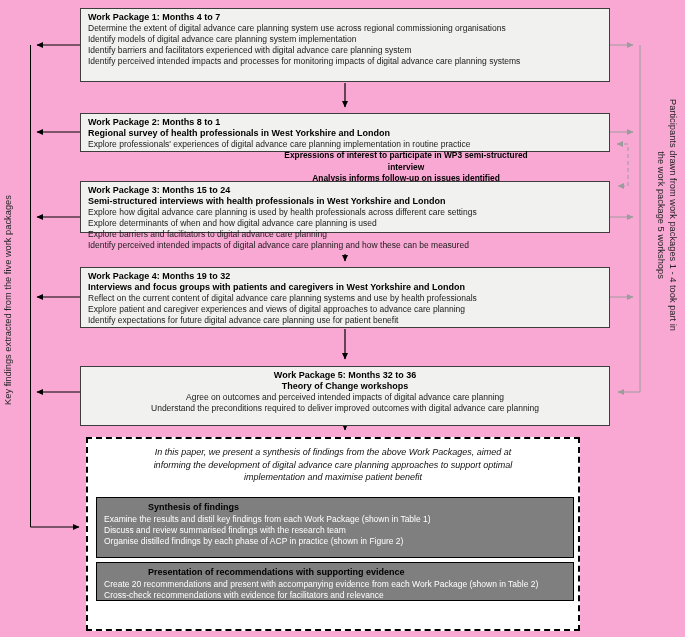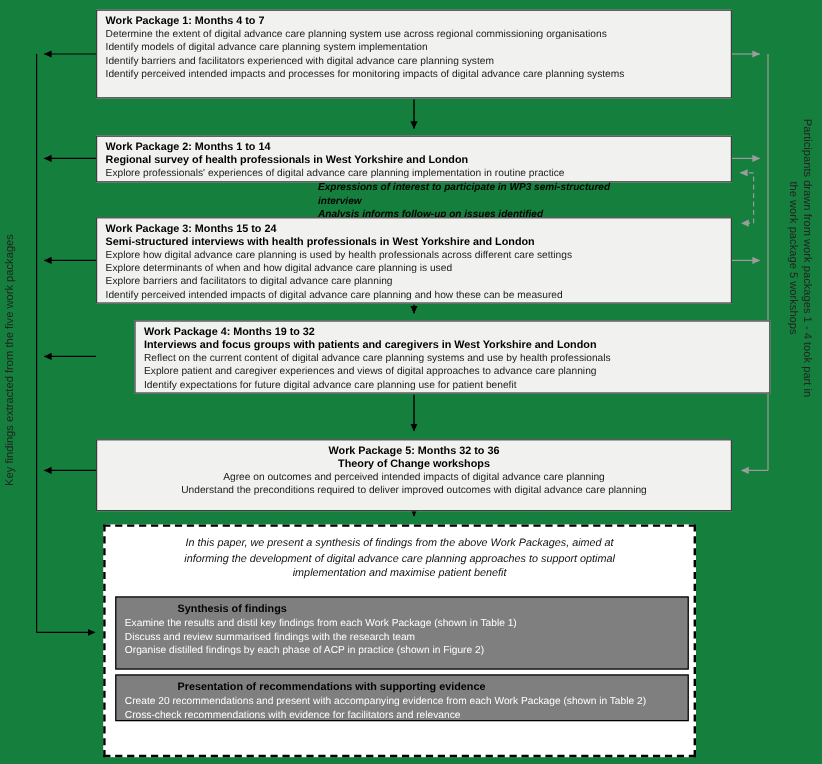--- a/index.html
+++ b/index.html
@@ -1,43 +1,43 @@
 <!DOCTYPE html>
 <html><head>
 <meta charset="utf-8">
 <style>
   * { margin:0; padding:0; box-sizing:border-box; }
   html,body { background:#ffffff; }
   body { font-family:"Liberation Sans", sans-serif; color:#111; }
 
   .canvas {
     position:relative; width:685px; height:637px;
-    background:#15803d; overflow:hidden;
+    background:#f9a8d4; overflow:hidden;
   }
 
   
   .wp-box {
     position:absolute; left:80px; width:530px;
     background:#f1f1ef; border:1px solid #3d3d3d;
     padding:3px 7px 2px 7px;
   }
   .wp-title   { font-size:9px;  font-weight:bold; line-height:11px; color:#000; }
   .wp-line    { font-size:8.5px; line-height:11px; color:#1a1a1a; white-space:nowrap; }
 
   
   .side-label {
     position:absolute; font-size:9.3px; line-height:12px; color:#222;
     white-space:nowrap; text-align:center;
   }
 
   
   .interlink-note {
     position:absolute; left:265px; top:150px; width:282px;
-    font-size:8.4px; font-style:italic; font-weight:bold;
-    line-height:11.5px; text-align:left; color:#000;
+    font-size:8.4px; font-weight:bold;
+    line-height:11.5px; text-align:center; color:#000;
   }
 
   
   .dashed-box {
     position:absolute; left:86px; top:437px; width:494px; height:194px;
     border:2px dashed #000; background:#fff;
   }
 
   .paper-note {
     position:absolute; left:143px; top:446px; width:380px;
@@ -107,40 +107,40 @@
 
   <div class="wp-box" style="top:8px; height:74px;">
     <div class="wp-title">Work Package 1: Months 4 to 7</div>
     <div class="wp-line">Determine the extent of digital advance care planning system use across regional commissioning organisations</div>
     <div class="wp-line">Identify models of digital advance care planning system implementation</div>
     <div class="wp-line">Identify barriers and facilitators experienced with digital advance care planning system</div>
     <div class="wp-line">Identify perceived intended impacts and processes for monitoring impacts of digital advance care planning systems</div>
   </div>
 
   <div class="wp-box" style="top:113px; height:39px;">
-    <div class="wp-title">Work Package 2: Months 1 to 14</div>
+    <div class="wp-title">Work Package 2: Months 8 to 1</div>
     <div class="wp-title">Regional survey of health professionals in West Yorkshire and London</div>
     <div class="wp-line">Explore professionals' experiences of digital advance care planning implementation in routine practice</div>
   </div>
 
   <div class="interlink-note">
     <div>Expressions of interest to participate in WP3 semi-structured interview</div>
     <div>Analysis informs follow-up on issues identified</div>
   </div>
 
-  <div class="wp-box" style="top:181px; height:72px;">
+  <div class="wp-box" style="top:181px; height:52px;">
     <div class="wp-title">Work Package 3: Months 15 to 24</div>
     <div class="wp-title">Semi-structured interviews with health professionals in West Yorkshire and London</div>
     <div class="wp-line">Explore how digital advance care planning is used by health professionals across different care settings</div>
     <div class="wp-line">Explore determinants of when and how digital advance care planning is used</div>
     <div class="wp-line">Explore barriers and facilitators to digital advance care planning</div>
     <div class="wp-line">Identify perceived intended impacts of digital advance care planning and how these can be measured</div>
   </div>
 
-  <div class="wp-box" style="top:267px; height:61px;margin-left:32px;">
+  <div class="wp-box" style="top:267px; height:61px;">
     <div class="wp-title">Work Package 4: Months 19 to 32</div>
     <div class="wp-title">Interviews and focus groups with patients and caregivers in West Yorkshire and London</div>
     <div class="wp-line">Reflect on the current content of digital advance care planning systems and use by health professionals</div>
     <div class="wp-line">Explore patient and caregiver experiences and views of digital approaches to advance care planning</div>
     <div class="wp-line">Identify expectations for future digital advance care planning use for patient benefit</div>
   </div>
 
   <div class="wp-box" style="top:366px; height:60px;text-align:center;">
     <div class="wp-title">Work Package 5: Months 32 to 36</div>
     <div class="wp-title">Theory of Change workshops</div>

